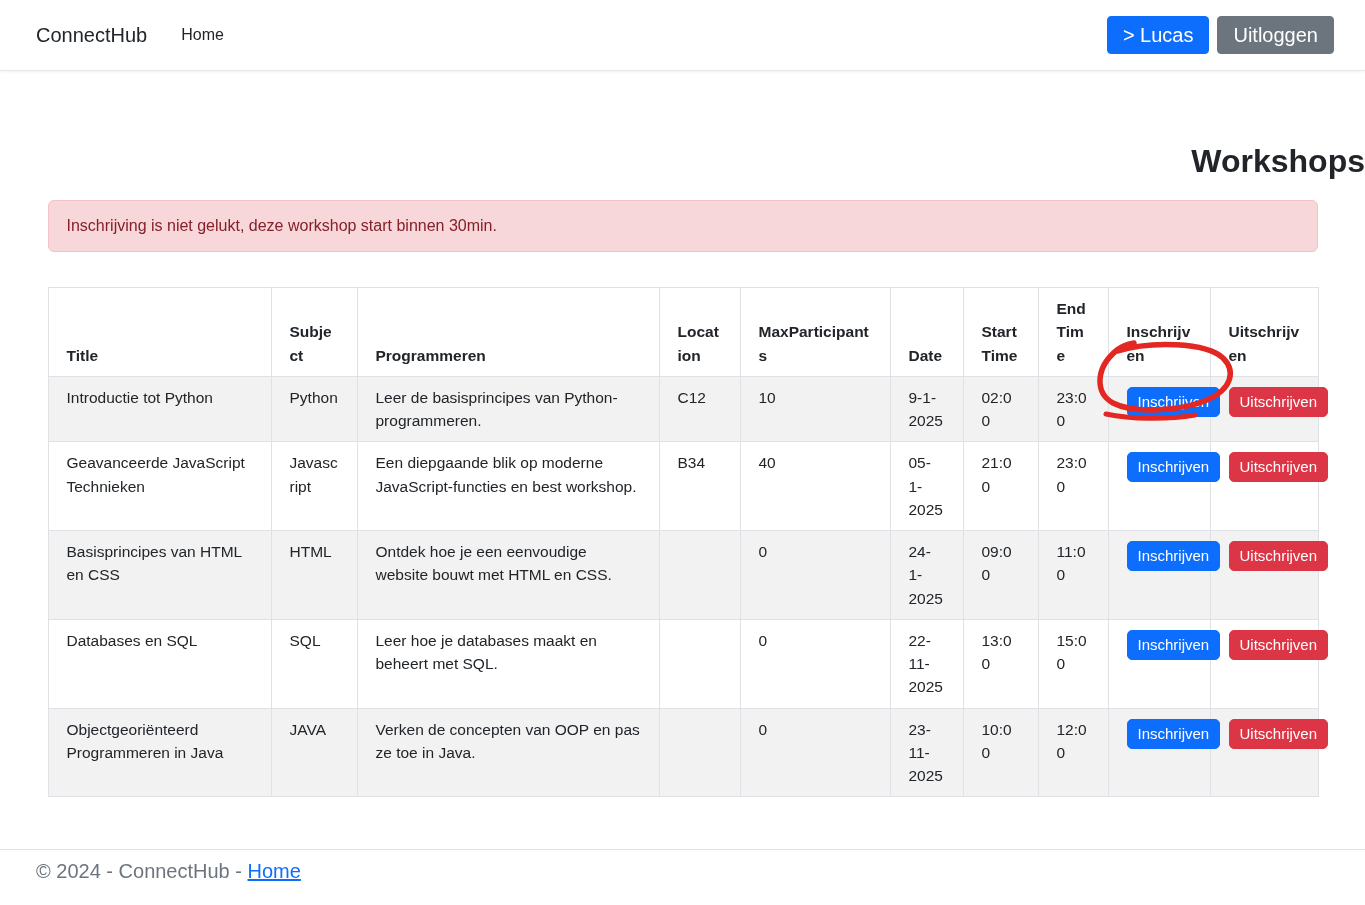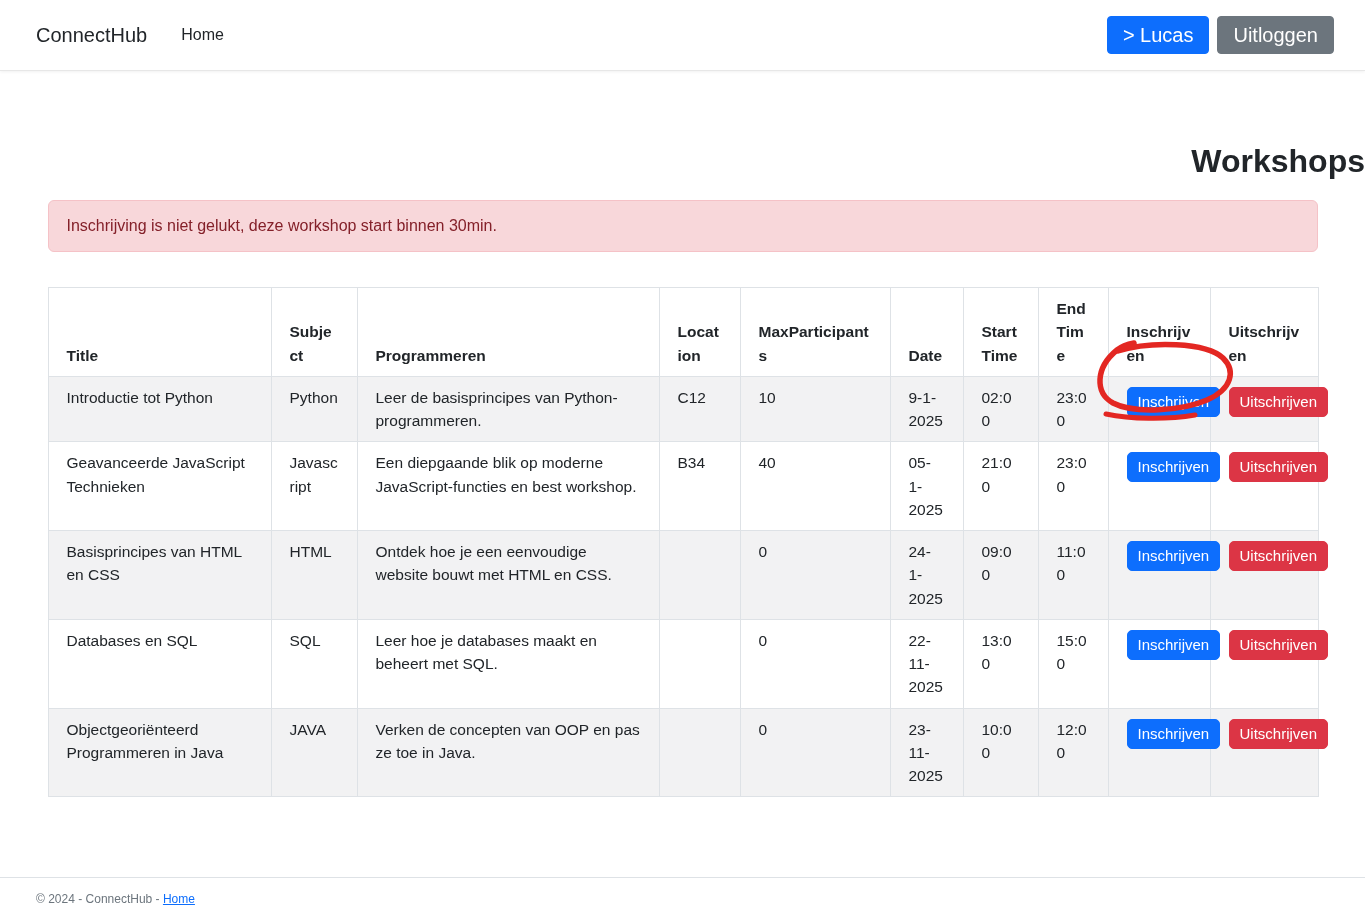--- a/index.html
+++ b/index.html
@@ -109,27 +109,27 @@
     top: 44px;
     pointer-events: none;
   }
 
   
   footer {
     position: absolute;
     bottom: 0;
     left: 0;
     width: 100%;
-    height: 28px;
+    height: 56px;
     border-top: 1px solid #dee2e6;
     background: #fff;
     line-height: 42px;
     padding-left: 36px;
     color: #6c757d;
-    font-size: 12px;
+    font-size: 20px;
   }
   footer a { color: #0d6efd; text-decoration: underline; cursor: pointer; }
 </style>
 </head>
 <body>
 
 <div class="page">
 
   <nav class="navbar">
     <div class="nav-left">

